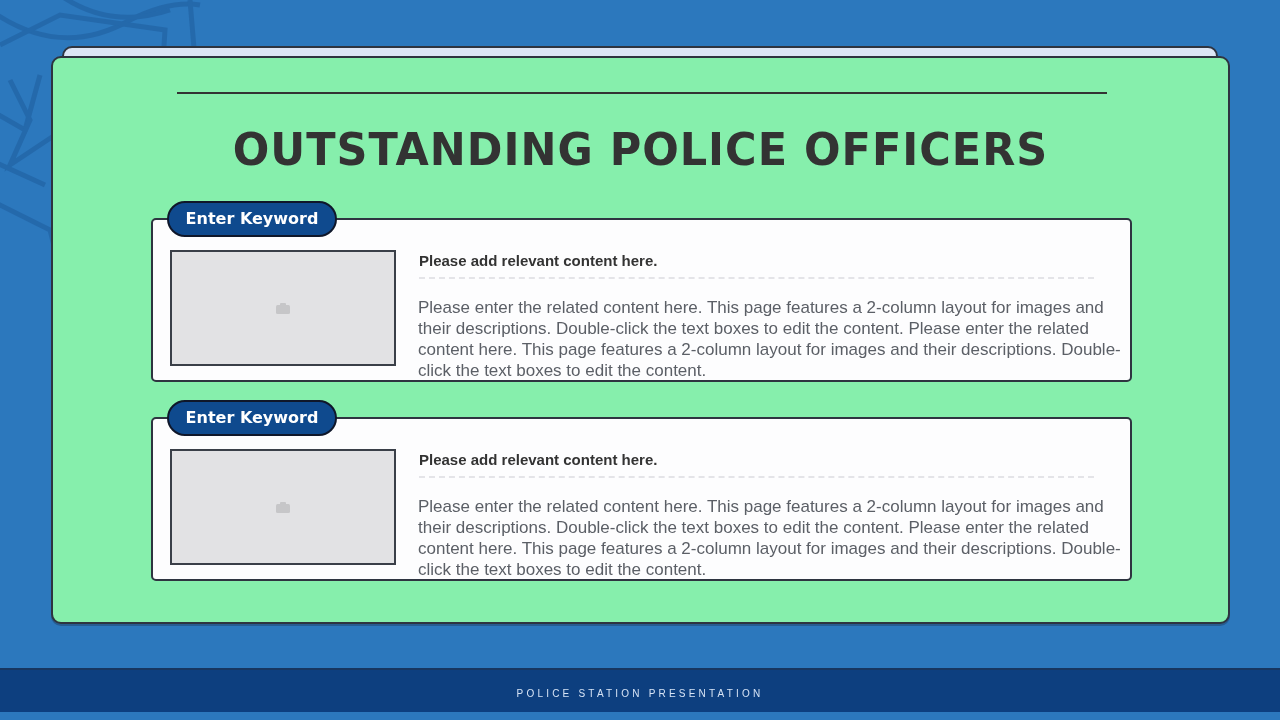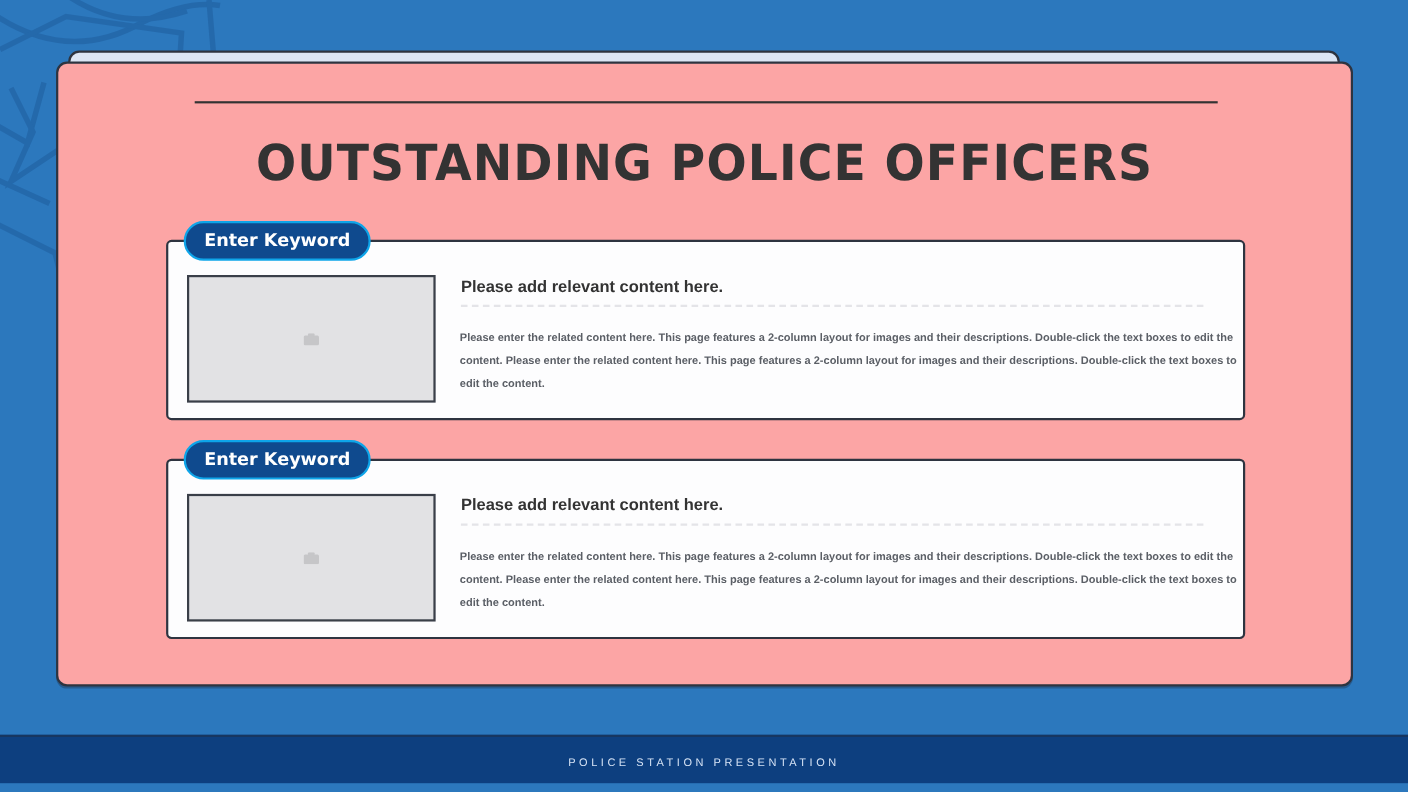--- a/index.html
+++ b/index.html
@@ -9,60 +9,60 @@
     font-family: "Liberation Sans", "DejaVu Sans", sans-serif;
   }
   .bg-pattern { position: absolute; left: 0; top: 0; width: 260px; height: 320px; pointer-events: none; }
   .back-sheet {
     position: absolute; left: 62px; top: 46px; width: 1156px; height: 40px;
     background: #dce6f5; border: 2px solid #2e3440; border-radius: 10px;
     box-sizing: border-box;
   }
   .main-card {
     position: absolute; left: 51px; top: 56px; width: 1179px; height: 568px;
-    background: #fca5a5; border: 2px solid #2e3440; border-radius: 10px;
+    background: #86efac; border: 2px solid #2e3440; border-radius: 10px;
     box-sizing: border-box; box-shadow: 0 2px 0 rgba(30,40,60,0.35);
   }
   .top-rule {
     position: absolute; left: 124px; top: 34px; width: 930px; height: 2px; background: #333;
   }
   .title {
     position: absolute; left: 0; right: 0; top: 66px; text-align: center;
     font-family: "DejaVu Sans", sans-serif; font-weight: bold;
     font-size: 43px; letter-spacing: 1px; color: #333333;
     transform: scaleY(1.05);
   }
   .section {
     position: absolute; left: 98px; width: 981px; height: 164px;
     border: 2px solid #2e3440; border-radius: 5px; box-sizing: border-box;
     background: #fdfdfe;
   }
   .keyword-pill {
     position: absolute; left: 14px; top: -19px; height: 36px; width: 170px;
-    background: #0f4a8e; border: 2px solid #0ea5e9; border-radius: 18px;
+    background: #0f4a8e; border: 2px solid #0f172a; border-radius: 18px;
     box-sizing: border-box; color: #ffffff; text-align: center;
     font-family: "DejaVu Sans", sans-serif; font-weight: bold; font-size: 16px;
     line-height: 32px; cursor: pointer;
   }
   .img-ph {
     position: absolute; left: 17px; top: 30px; width: 226px; height: 116px;
     background: #e2e2e4; border: 2px solid #3a3f48; box-sizing: border-box;
     display: flex; align-items: center; justify-content: center;
   }
   .img-ph svg { width: 14px; height: 11px; }
   .heading {
     position: absolute; left: 266px; top: 32px; font-size: 15px; font-weight: bold; color: #333333; text-align: right;
   }
   .dash {
     position: absolute; left: 266px; top: 57px; width: 675px; height: 0;
     border-top: 2px dashed #e4e4e8;
   }
   .desc {
     position: absolute; left: 265px; top: 77px; width: 710px;
-    font-size: 10px; line-height: 21px; color: #5b5f66; font-weight: bold;
+    font-size: 17px; line-height: 21px; color: #5b5f66;
   }
   .footer {
     position: absolute; left: 0; top: 668px; width: 1280px; height: 44px;
     background: #0d3f7f; border-top: 2px solid #173660; box-sizing: border-box;
     text-align: center;
   }
   .footer-text {
     display: inline-block; margin-top: 18px; color: #d6e3f5;
     font-size: 10px; letter-spacing: 3.2px;
   }

